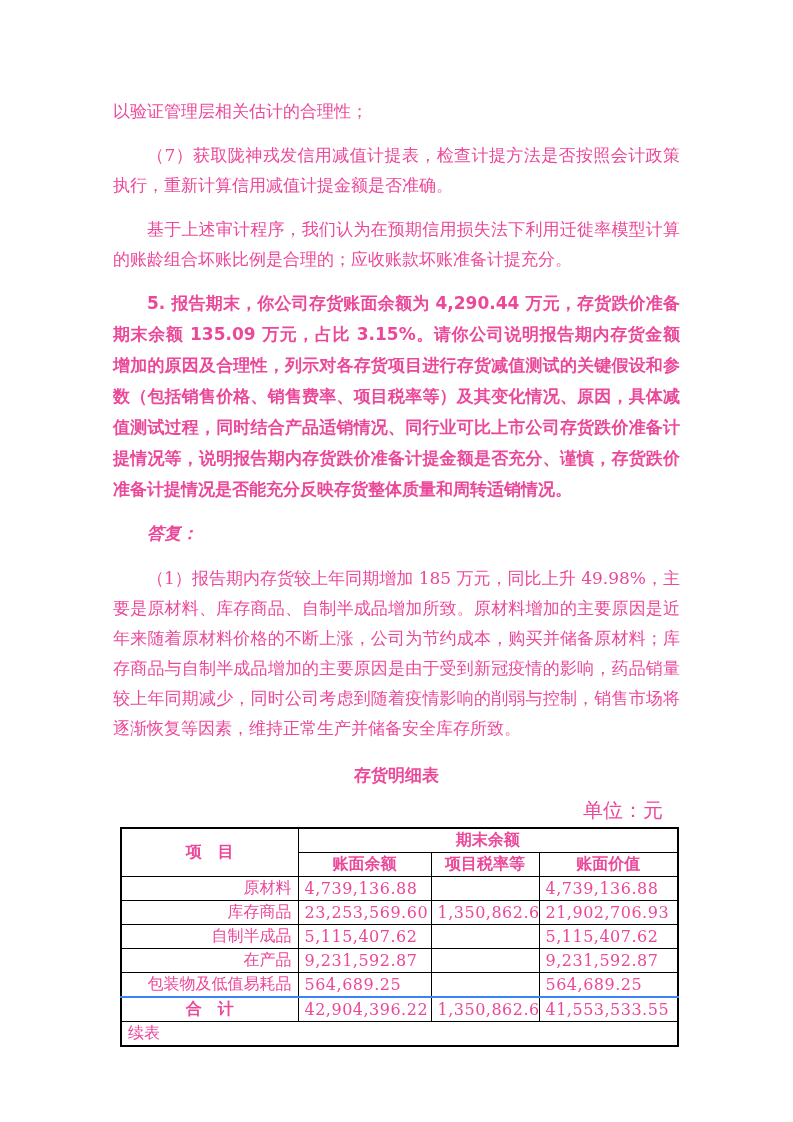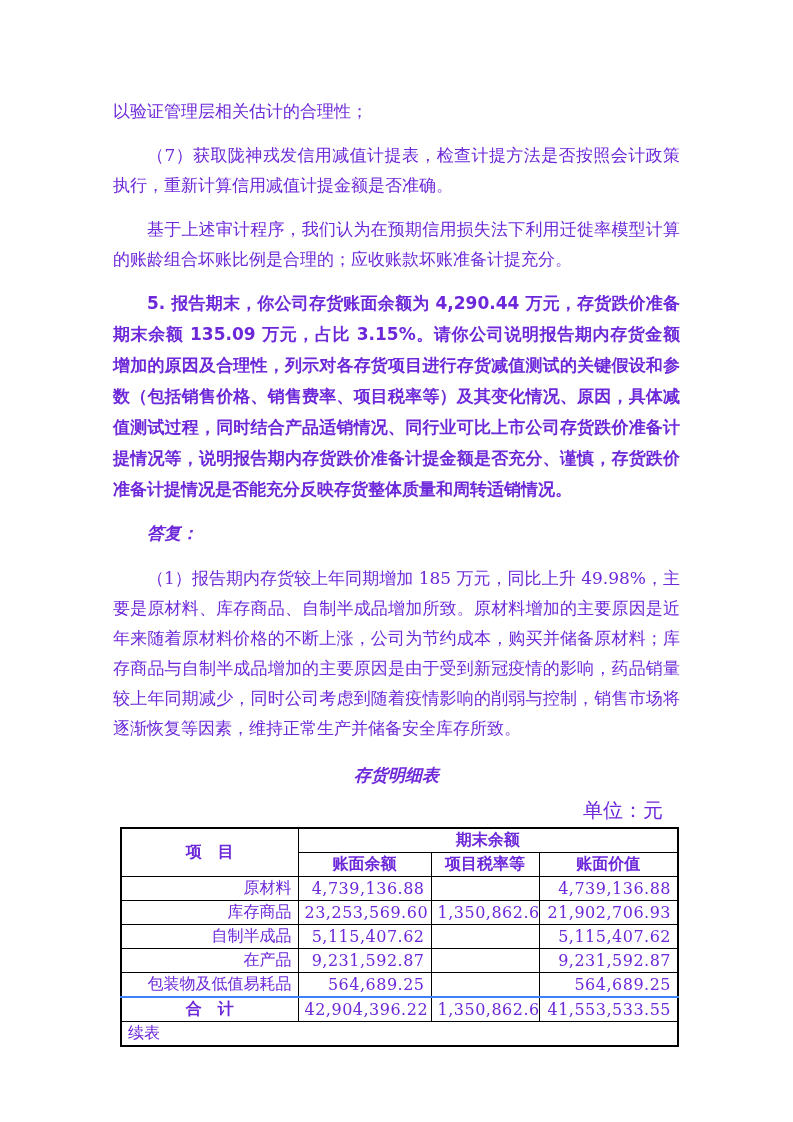--- a/index.html
+++ b/index.html
@@ -3,21 +3,21 @@
 <meta charset="utf-8">
 <style>
   * { box-sizing: border-box; }
   html, body { margin: 0; padding: 0; background: #e9e9e9; }
   .page {
     position: relative;
     width: 793px;
     height: 1122px;
     margin: 0 auto;
     background: #ffffff;
-    color: #6d28d9;
+    color: #ec4899;
     font-family: "DejaVu Serif", "Liberation Serif", serif;
     padding: 96px 113px 40px 113px;
     overflow: hidden;
   }
   .para {
     margin: 0 0 14px 0;
     font-size: 17px;
     line-height: 30px;
     text-align: justify;
   }
@@ -36,21 +36,20 @@
     font-style: italic;
     font-family: "DejaVu Sans", "Liberation Sans", sans-serif;
   }
   .table-title {
     margin: 20px 0 0 0;
     text-align: center;
     font-size: 17px;
     font-weight: 700;
     line-height: 24px;
     font-family: "DejaVu Sans", "Liberation Sans", sans-serif;
-    font-style: italic;
   }
   .unit-line {
     margin: 12px 17px 6px 0;
     text-align: right;
     font-size: 20px;
     line-height: 22px;
   }
   table.inv {
     border-collapse: collapse;
     table-layout: fixed;
@@ -65,21 +64,21 @@
     height: 23px;
     overflow: hidden;
     white-space: nowrap;
   }
   table.inv th {
     font-weight: 700;
     text-align: center;
     font-family: "DejaVu Sans", "Liberation Sans", sans-serif;
   }
   td.item { text-align: right; margin-left: 36px; }
-  td.num  { text-align: right; font-size: 15.5px; letter-spacing: 0.5px; }
+  td.num  { font-size: 15.5px; letter-spacing: 0.5px; }
   tr.total-row td.label {
     text-align: center;
     font-weight: 700;
     font-family: "DejaVu Sans", "Liberation Sans", sans-serif;
   }
   tr.total-row td { border-top: 2px solid #3b82f6; }
   td.continuation { text-align: left; margin-left: 42px; }
 </style>
 </head>
 <body>

